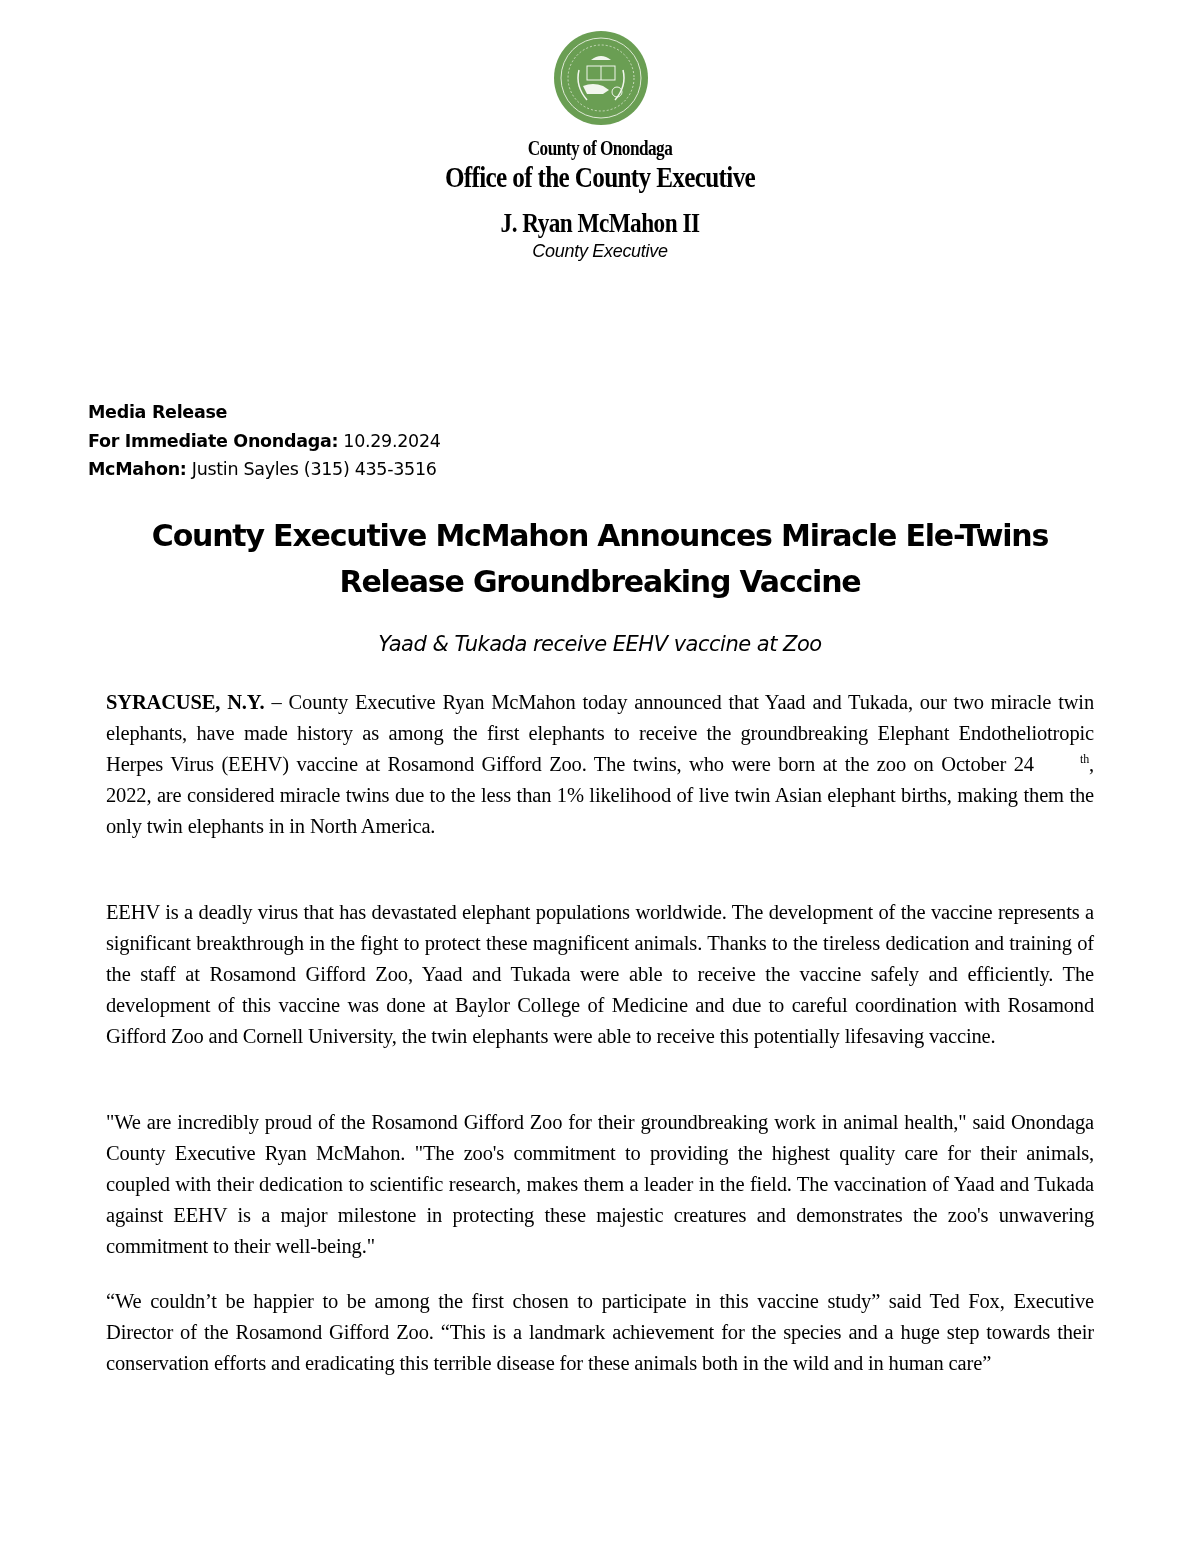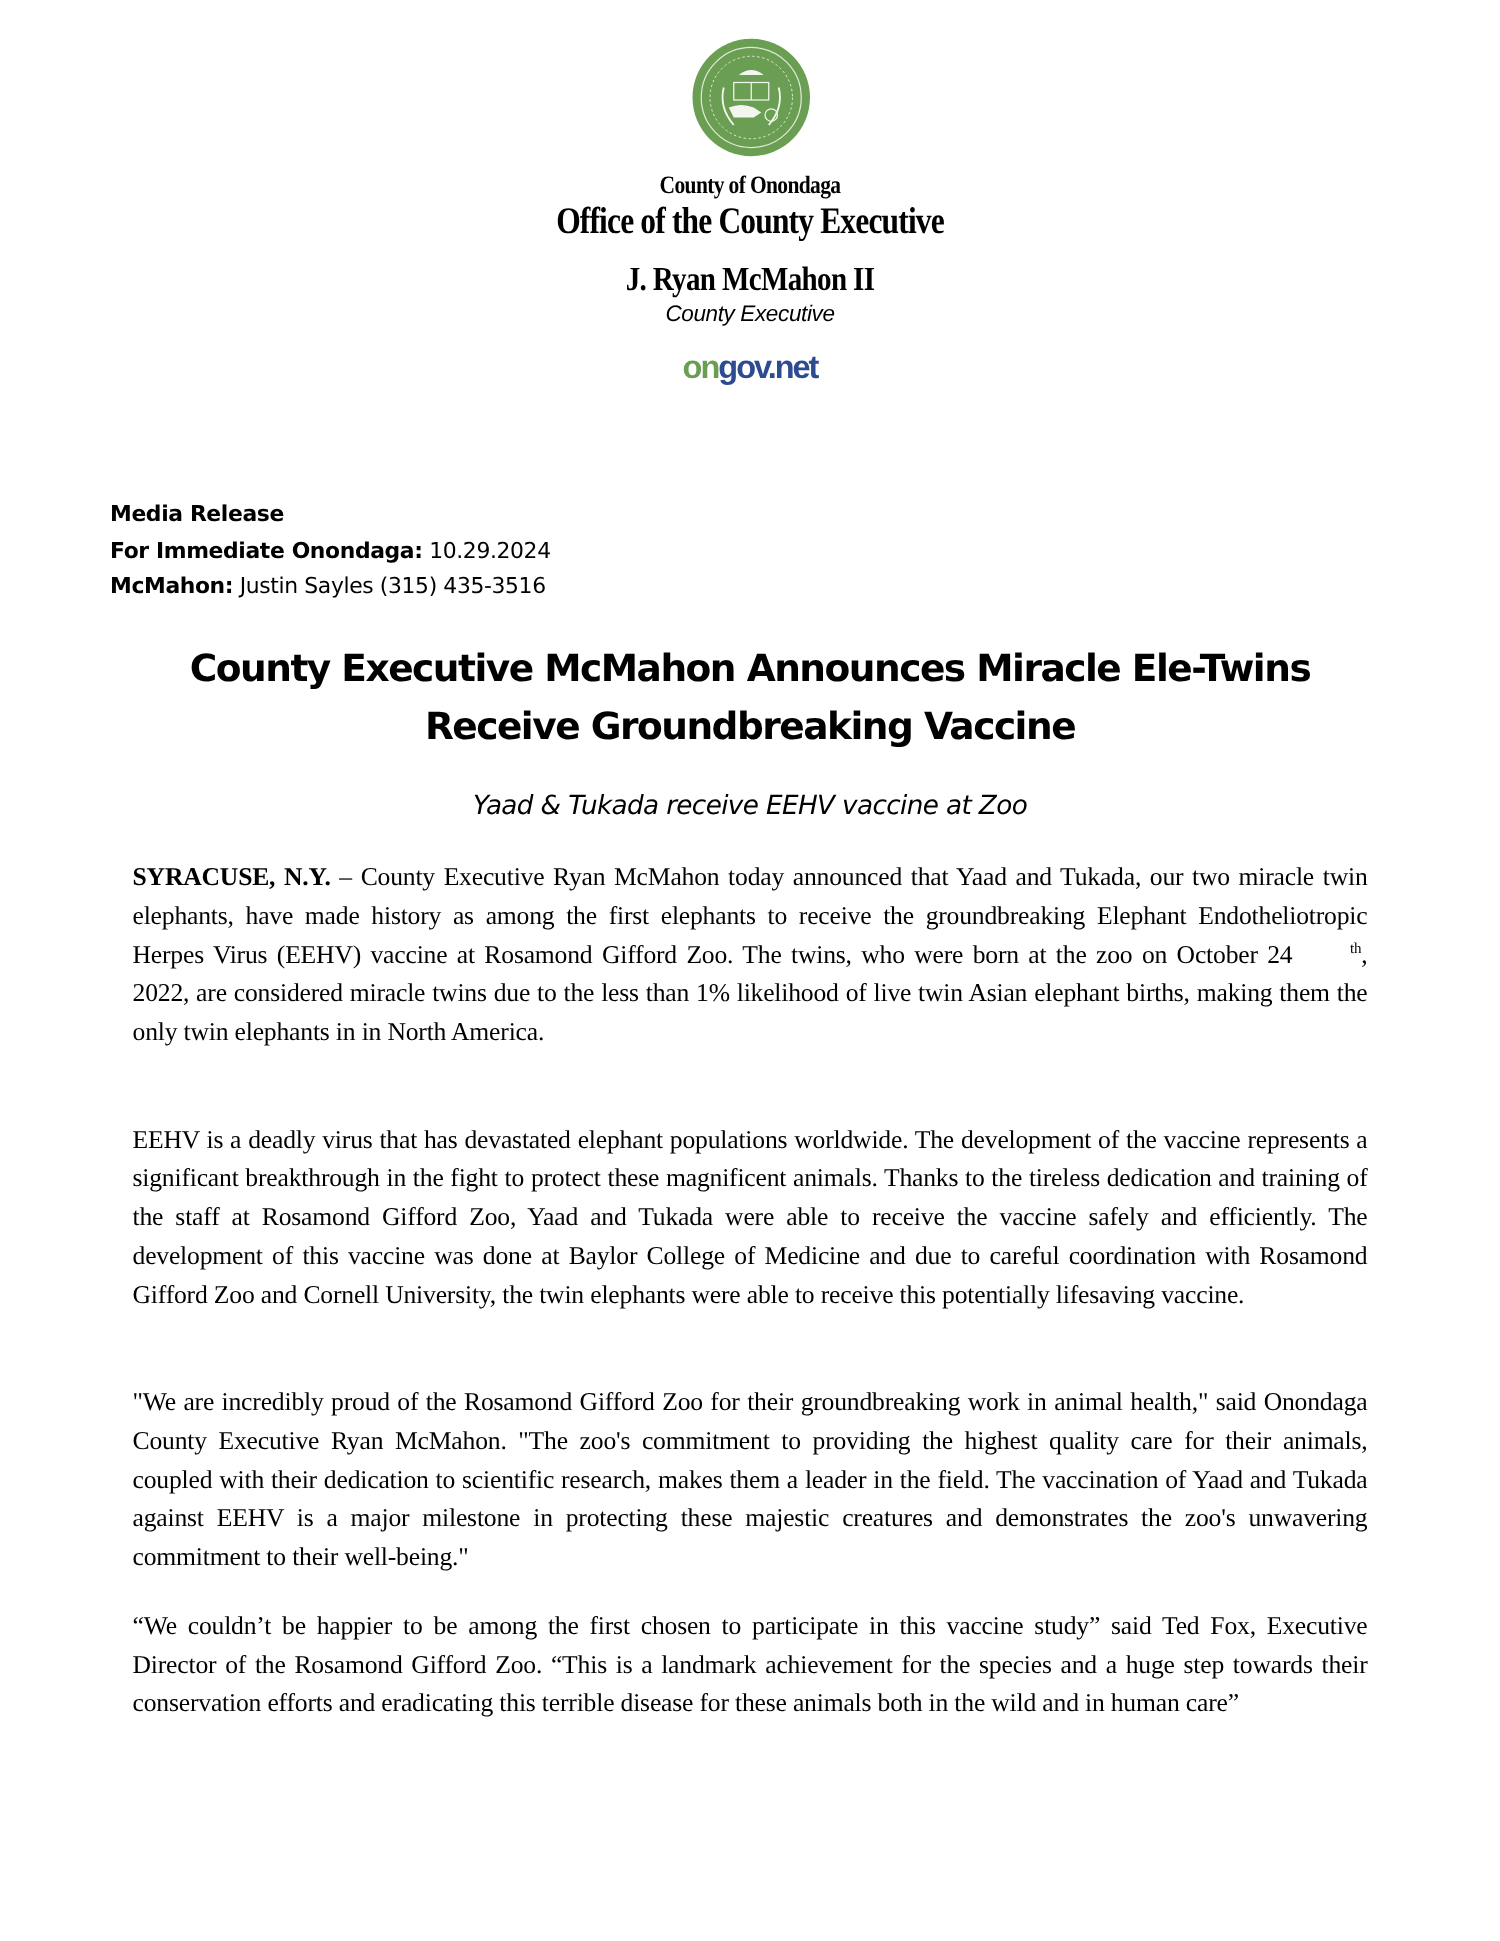--- a/index.html
+++ b/index.html
@@ -157,31 +157,30 @@
     <path d="M30 56 Q40 52 50 56 L56 60 L50 64 L34 64 Z" fill="#f2f6ee"></path>
     <circle cx="64" cy="62" r="5" fill="none" stroke="#f2f6ee" stroke-width="1"></circle>
     <path d="M26 40 Q22 56 34 70" fill="none" stroke="#f2f6ee" stroke-width="1.5"></path>
     <path d="M70 40 Q74 56 62 70" fill="none" stroke="#f2f6ee" stroke-width="1.5"></path>
   </svg>
 
   <div class="lh-county">County of Onondaga</div>
   <div class="lh-office">Office of the County Executive</div>
   <div class="lh-name">J. Ryan McMahon II</div>
   <div class="lh-title">County Executive</div>
-  <div class="lh-web"><span class="on">on</span><span class="gov">gov.net</span></div>
 
   <div class="media">
     <div><b>Media Release</b></div>
     <div><b>For Immediate Onondaga:</b> <span>10.29.2024</span></div>
     <div><b>McMahon:</b> <span>Justin Sayles (315) 435-3516</span></div>
   </div>
 
   <div class="headline">
     <div>County Executive McMahon Announces Miracle Ele-Twins</div>
-    <div>Receive Groundbreaking Vaccine</div>
+    <div>Release Groundbreaking Vaccine</div>
   </div>
   <div class="subhead">Yaad &amp; Tukada receive EEHV vaccine at Zoo</div>
 
   <p class="body-text p1"><b>SYRACUSE, N.Y.</b><span> – County Executive Ryan McMahon today announced that Yaad and Tukada, our two miracle twin elephants, have made history as among the first elephants to receive the groundbreaking Elephant Endotheliotropic Herpes Virus (EEHV) vaccine at Rosamond Gifford Zoo. The twins, who were born at the zoo on October 24</span><sup>th</sup><span>, 2022, are considered miracle twins due to the less than 1% likelihood of live twin Asian elephant births, making them the only twin elephants in in North America.</span></p>
 
   <p class="body-text p2">EEHV is a deadly virus that has devastated elephant populations worldwide. The development of the vaccine represents a significant breakthrough in the fight to protect these magnificent animals. Thanks to the tireless dedication and training of the staff at Rosamond Gifford Zoo, Yaad and Tukada were able to receive the vaccine safely and efficiently. The development of this vaccine was done at Baylor College of Medicine and due to careful coordination with Rosamond Gifford Zoo and Cornell University, the twin elephants were able to receive this potentially lifesaving vaccine.</p>
 
   <p class="body-text p3">"We are incredibly proud of the Rosamond Gifford Zoo for their groundbreaking work in animal health," said Onondaga County Executive Ryan McMahon. "The zoo's commitment to providing the highest quality care for their animals, coupled with their dedication to scientific research, makes them a leader in the field. The vaccination of Yaad and Tukada against EEHV is a major milestone in protecting these majestic creatures and demonstrates the zoo's unwavering commitment to their well-being."</p>
 
   <p class="body-text p4">“We couldn’t be happier to be among the first chosen to participate in this vaccine study” said Ted Fox, Executive Director of the Rosamond Gifford Zoo. “This is a landmark achievement for the species and a huge step towards their conservation efforts and eradicating this terrible disease for these animals both in the wild and in human care”</p>

